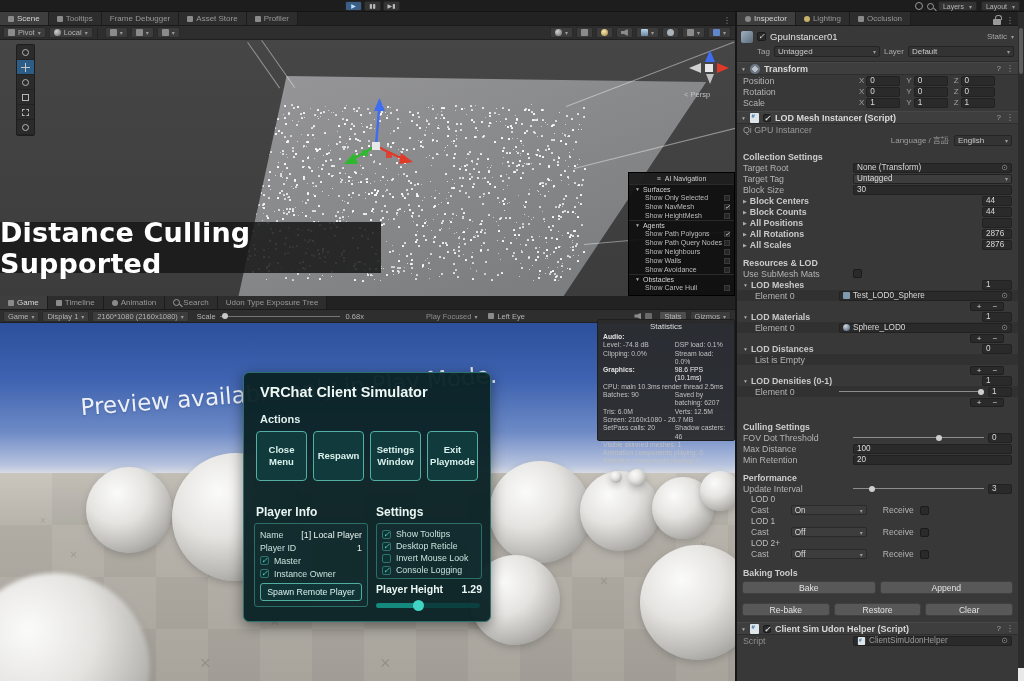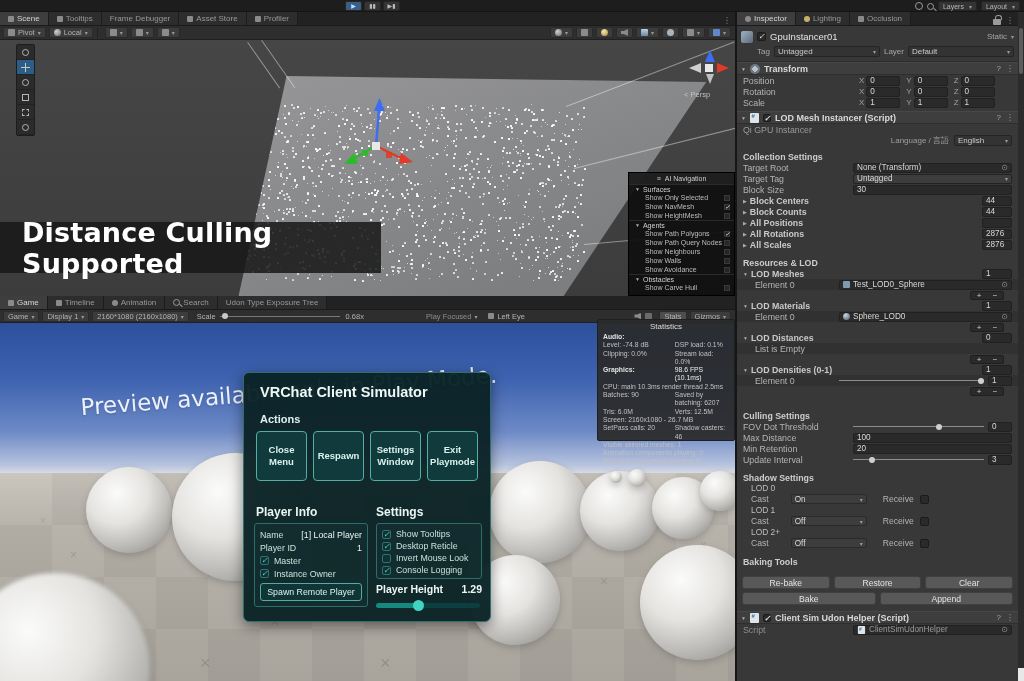--- a/index.html
+++ b/index.html
@@ -51,21 +51,21 @@
   .tool.on{background:#2c5d87;}
   .g-circ{width:7px;height:7px;border:1px solid #b5b5b5;border-radius:50%;}
   .g-cross{width:9px;height:9px;background:linear-gradient(#c8c8c8,#c8c8c8) 4px 0/1px 9px no-repeat,linear-gradient(#c8c8c8,#c8c8c8) 0 4px/9px 1px no-repeat;}
   .g-sq{width:7px;height:7px;border:1px solid #b5b5b5;}
   .g-sqd{width:7px;height:7px;border:1px dashed #b5b5b5;}
   #axisgizmo{position:absolute;left:686px;top:10px;width:44px;height:38px;}
   #axcube{position:absolute;left:19px;top:14px;width:8px;height:8px;background:#e8e8e8;}
   .cone{position:absolute;width:0;height:0;}
   #persp{position:absolute;left:684px;top:50px;font-size:7.5px;color:#c2c2c2;}
   #banner{position:absolute;left:0;top:182px;width:381px;height:51px;background:rgba(24,24,24,0.85);display:flex;align-items:center;z-index:4;}
-  #banner span{font-family:"DejaVu Sans",sans-serif;font-weight:bold;font-size:27px;color:#fff;padding-left:22px;letter-spacing:0.2px;}
+  #banner span{font-family:"DejaVu Sans",sans-serif;font-weight:bold;font-size:27px;color:#fff;letter-spacing:0.2px;}
 
   
   #nav{position:absolute;left:628px;top:132px;width:107px;height:124px;background:rgba(14,14,14,0.92);border:1px solid #000;z-index:5;font-size:7px;color:#bdbdbd;}
   #nav .ntitle{height:11px;display:flex;align-items:center;justify-content:center;gap:4px;color:#cdcdcd;background:rgba(40,40,40,0.6);font-size:7px;}
   .ngrp{height:9px;display:flex;align-items:center;gap:3px;padding-left:6px;color:#d2d2d2;border-top:1px solid #2a2a2a;}
   .nrow{height:9px;display:flex;align-items:center;padding:0 4px 0 16px;}
   .nlab{flex:1;}
   .nbox{width:6px;height:6px;background:#262626;border:1px solid #3a3a3a;color:#e8e8e8;font-size:6px;line-height:5px;text-align:center;}
   .fold{font-size:5px;color:#aaa;}
 
@@ -1985,20 +1985,24 @@
         <span class="arr" style="margin-left:3px;">All Rotations</span>
         <span class="num">2876</span>
       </div>
     <div class="irow">
         <span class="fold">▶</span>
         <span class="arr" style="margin-left:3px;">All Scales</span>
         <span class="num">2876</span>
       </div>
     <div class="sect mt7">Resources &amp; LOD</div>
     <div class="irow">
+        <span class="lab">Use SubMesh Mats</span>
+        <span class="ckbox"></span>
+      </div>
+    <div class="irow">
         <span class="fold">▼</span>
         <span class="arr" style="margin-left:3px;">LOD Meshes</span>
         <span class="num">1</span>
       </div>
     <div class="irow" style="background:#313131;">
         <span class="lab ind" style="flex-basis:96px;">Element 0</span>
         <span class="fld">
           <span class="meshicon"></span>
           <span>Test_LOD0_Sphere</span>
           <span class="tgt">⊙</span>
@@ -2074,28 +2078,28 @@
         <span class="fld">
           <span>100</span>
         </span>
       </div>
     <div class="irow">
         <span class="lab">Min Retention</span>
         <span class="fld">
           <span>20</span>
         </span>
       </div>
+    <div class="sect mt7">Performance</div>
     <div class="irow">
         <span class="lab">Update Interval</span>
         <span class="slid">
           <span class="sthumb" style="left:12%;"></span>
         </span>
         <span class="vbox">3</span>
       </div>
-    <div class="sect mt7">Shadow Settings</div>
     <div class="lodname">LOD 0</div>
     <div class="castrow">
         <span>Cast</span>
         <span class="castdd">
           <span>On</span>
           <span class="chev">▾</span>
         </span>
         <span class="recv">Receive</span>
         <span class="ckbox" style="margin-left:6px;"></span>
       </div>
@@ -2113,37 +2117,37 @@
     <div class="castrow">
         <span>Cast</span>
         <span class="castdd">
           <span>Off</span>
           <span class="chev">▾</span>
         </span>
         <span class="recv">Receive</span>
         <span class="ckbox" style="margin-left:6px;"></span>
       </div>
     <div class="sect mt7">Baking Tools</div>
+    <div class="btnrow mt3">
+      <div class="ibtn">
+          <span>Bake</span>
+        </div>
+      <div class="ibtn">
+          <span>Append</span>
+        </div>
+    </div>
     <div class="btnrow" style="margin-top:9px;">
       <div class="ibtn">
           <span>Re-bake</span>
         </div>
       <div class="ibtn">
           <span>Restore</span>
         </div>
       <div class="ibtn">
           <span>Clear</span>
-        </div>
-    </div>
-    <div class="btnrow mt3">
-      <div class="ibtn">
-          <span>Bake</span>
-        </div>
-      <div class="ibtn">
-          <span>Append</span>
         </div>
     </div>
 
     <div class="hdr" style="margin-top:6px;">
       <span class="fold">▼</span>
       <span class="scripticon"></span>
       <span class="ckbox" style="width:8px;height:8px;"><i>✓</i></span>
       <span>Client Sim Udon Helper (Script)</span>
       <span class="right">
           <span>?</span>

